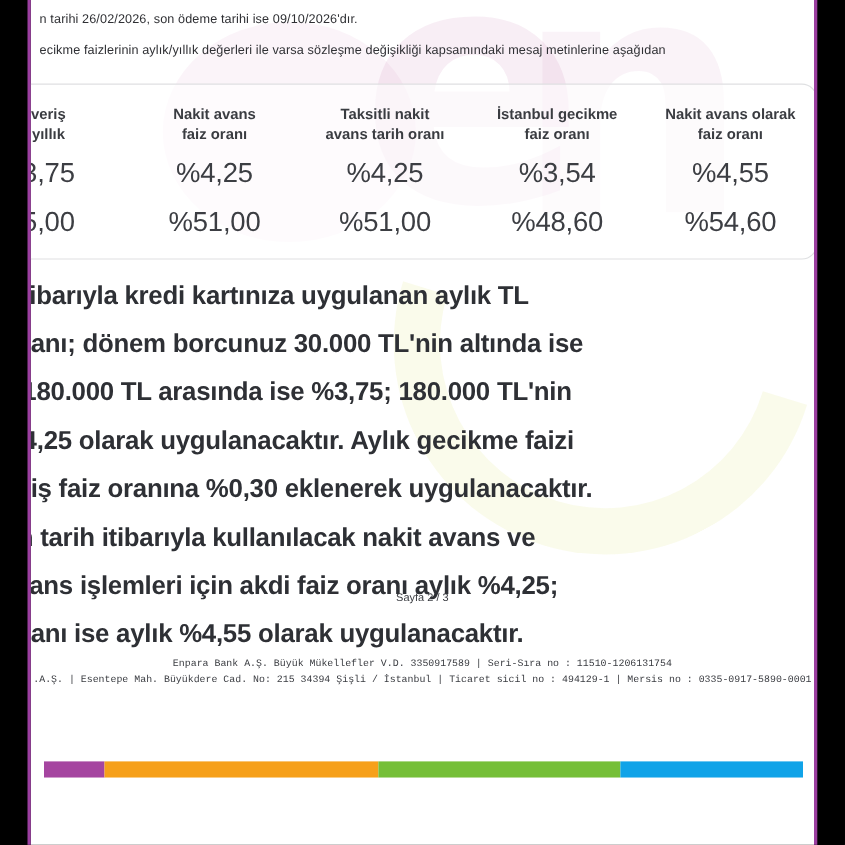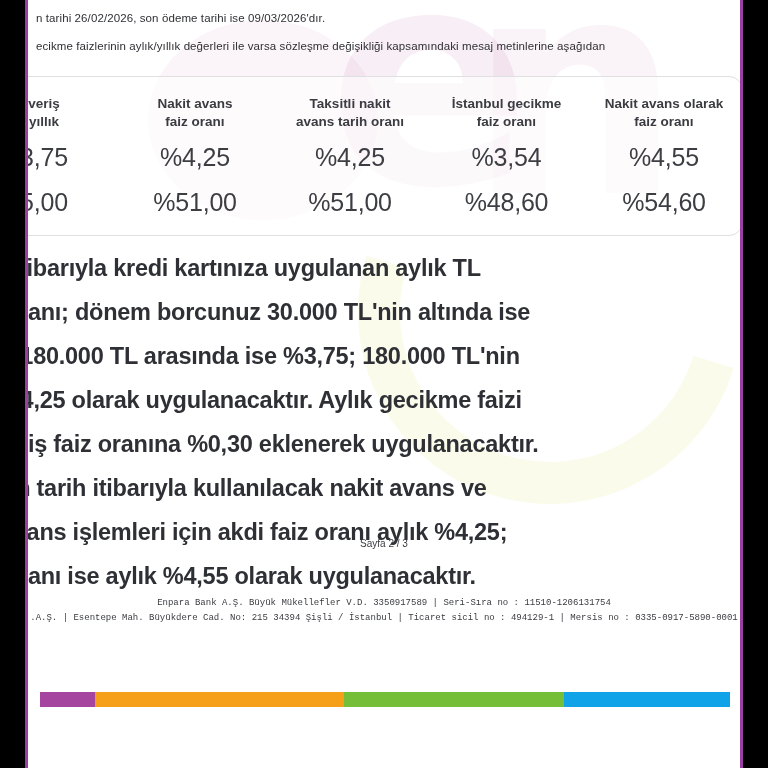--- a/index.html
+++ b/index.html
@@ -217,21 +217,21 @@
 
   <div id="page">
 
     <div class="watermark wm-blob"></div>
     <div class="watermark wm-swoosh"></div>
     <div class="watermark wm-e">e</div>
     <div class="watermark wm-n">n</div>
 
     <div class="content">
 
-      <div class="intro line1">n tarihi 26/02/2026, son ödeme tarihi ise 09/03/2026'dır.</div>
+      <div class="intro line1">n tarihi 26/02/2026, son ödeme tarihi ise 09/10/2026'dır.</div>
       <div class="intro line2">ecikme faizlerinin aylık/yıllık değerleri ile varsa sözleşme değişikliği kapsamındaki mesaj metinlerine aşağıdan</div>
 
       <div class="rate-card">
         <table class="rate-table">
           <colgroup>
             <col style="width:150px">
             <col style="width:152px">
             <col style="width:158px">
             <col style="width:155px">
             <col style="width:160px">

